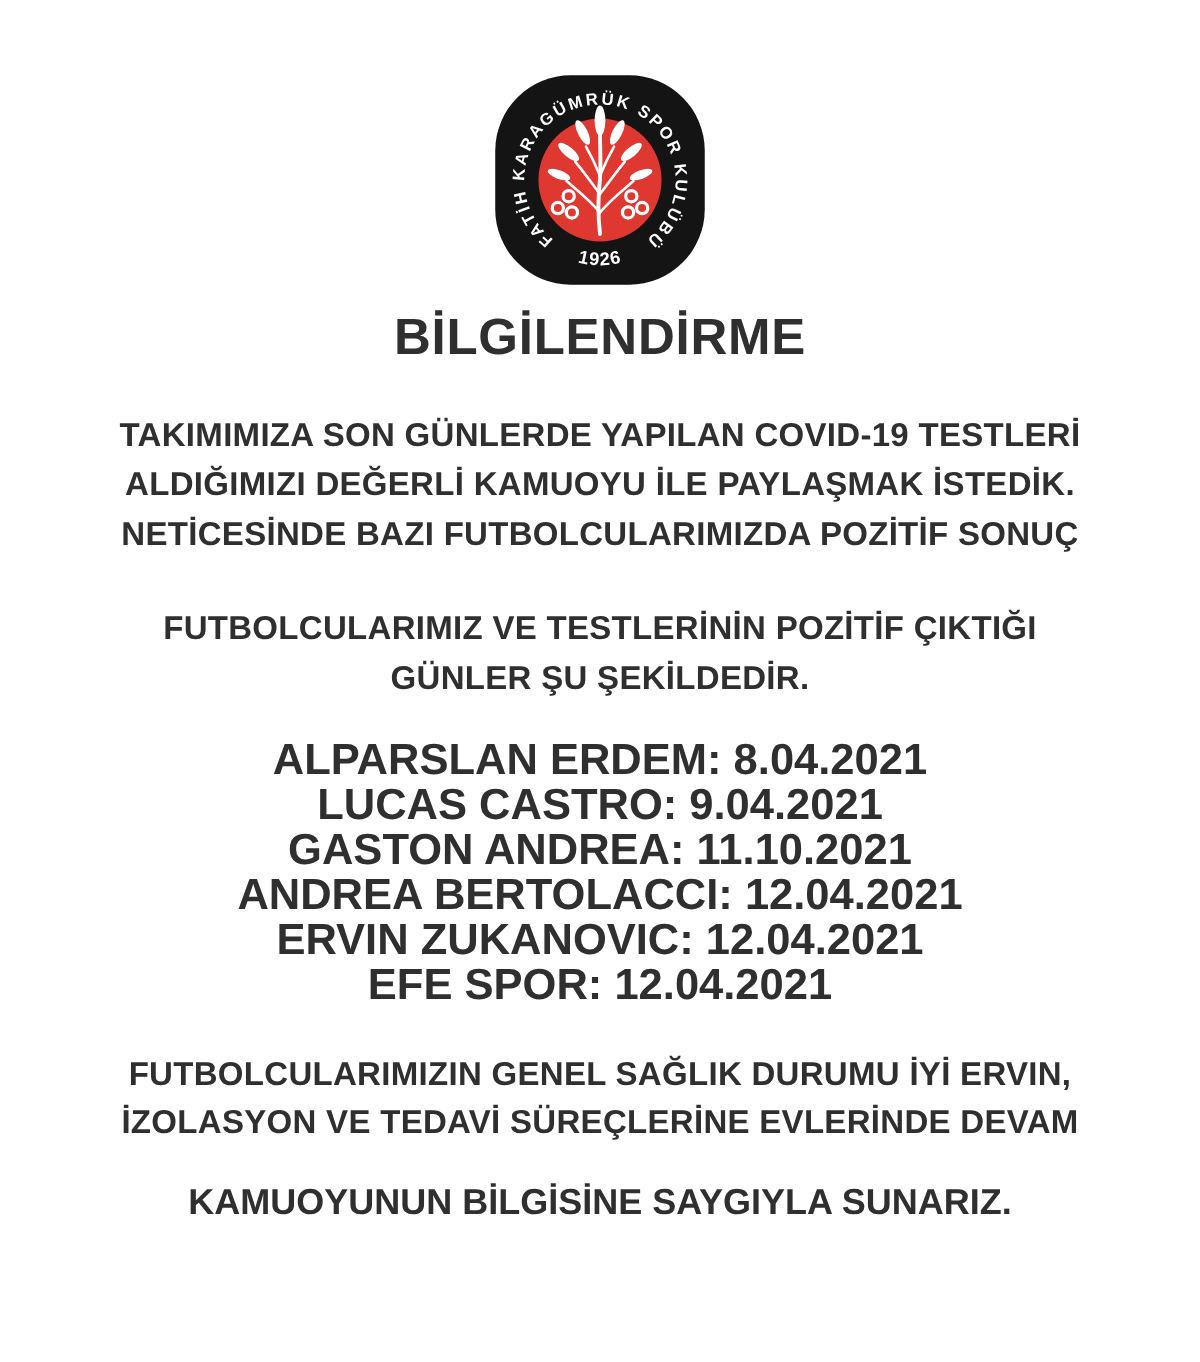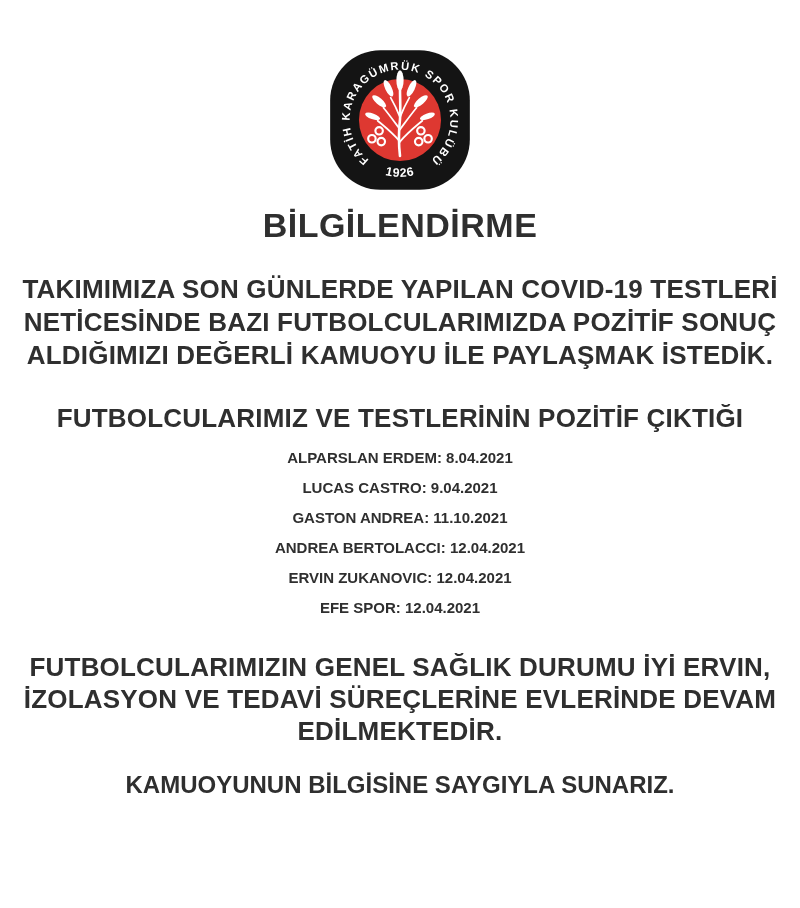--- a/index.html
+++ b/index.html
@@ -16,25 +16,25 @@
     overflow:hidden;
   }
   .logo-wrap{padding-top:46px;line-height:0;}
   .logo-wrap svg{width:144px;height:148px;}
   .title{
     font-size:34px;
     letter-spacing:0.5px;
     margin:12px 0 0 0;
     font-weight:bold;
   }
-  .para{font-size:26px;line-height:33px;letter-spacing:0.2px;text-align:center;}
+  .para{font-size:22px;line-height:33px;letter-spacing:0.2px;text-align:center;}
   .para div{white-space:nowrap;}
   .para-tests{margin-top:28px;}
   .para-days{margin-top:30px;}
-  .players{margin-top:8px;font-size:15px;line-height:30px;}
+  .players{margin-top:24px;font-size:29px;line-height:30px;}
   .player-row{white-space:nowrap;}
   .para-health{margin-top:28px;line-height:32px;}
   .closing{margin-top:24px;font-size:24px;}
   .ring-text{font-family:"Liberation Sans",sans-serif;font-weight:bold;letter-spacing:1px;}
 </style>
 </head>
 <body>
 
 <div class="card">
 
@@ -83,26 +83,27 @@
       <text class="ring-text" font-size="17" fill="#ffffff" text-anchor="middle">
         <textPath href="#arcBottom" startOffset="50%">1926</textPath>
       </text>
     </svg>
   </div>
 
   <h1 class="title">BİLGİLENDİRME</h1>
 
   <div class="para para-tests">
     <div>TAKIMIMIZA SON GÜNLERDE YAPILAN COVID-19 TESTLERİ</div>
+    <div>ALDIĞIMIZI DEĞERLİ KAMUOYU İLE PAYLAŞMAK İSTEDİK.</div>
     <div>NETİCESİNDE BAZI FUTBOLCULARIMIZDA POZİTİF SONUÇ</div>
-    <div>ALDIĞIMIZI DEĞERLİ KAMUOYU İLE PAYLAŞMAK İSTEDİK.</div>
   </div>
 
   <div class="para para-days">
     <div>FUTBOLCULARIMIZ VE TESTLERİNİN POZİTİF ÇIKTIĞI</div>
+    <div>GÜNLER ŞU ŞEKİLDEDİR.</div>
   </div>
 
   <div class="players">
     <div class="player-row">
       <span>ALPARSLAN ERDEM</span><span>: </span><span>8.04.2021</span>
     </div>
     <div class="player-row">
       <span>LUCAS CASTRO</span><span>: </span><span>9.04.2021</span>
     </div>
     <div class="player-row">
@@ -115,18 +116,17 @@
       <span>ERVIN ZUKANOVIC</span><span>: </span><span>12.04.2021</span>
     </div>
     <div class="player-row">
       <span>EFE SPOR</span><span>: </span><span>12.04.2021</span>
     </div>
   </div>
 
   <div class="para para-health">
     <div>FUTBOLCULARIMIZIN GENEL SAĞLIK DURUMU İYİ ERVIN,</div>
     <div>İZOLASYON VE TEDAVİ SÜREÇLERİNE EVLERİNDE DEVAM</div>
-    <div>EDİLMEKTEDİR.</div>
   </div>
 
   <div class="closing">KAMUOYUNUN BİLGİSİNE SAYGIYLA SUNARIZ.</div>
 
 </div>
 
 </body></html>

